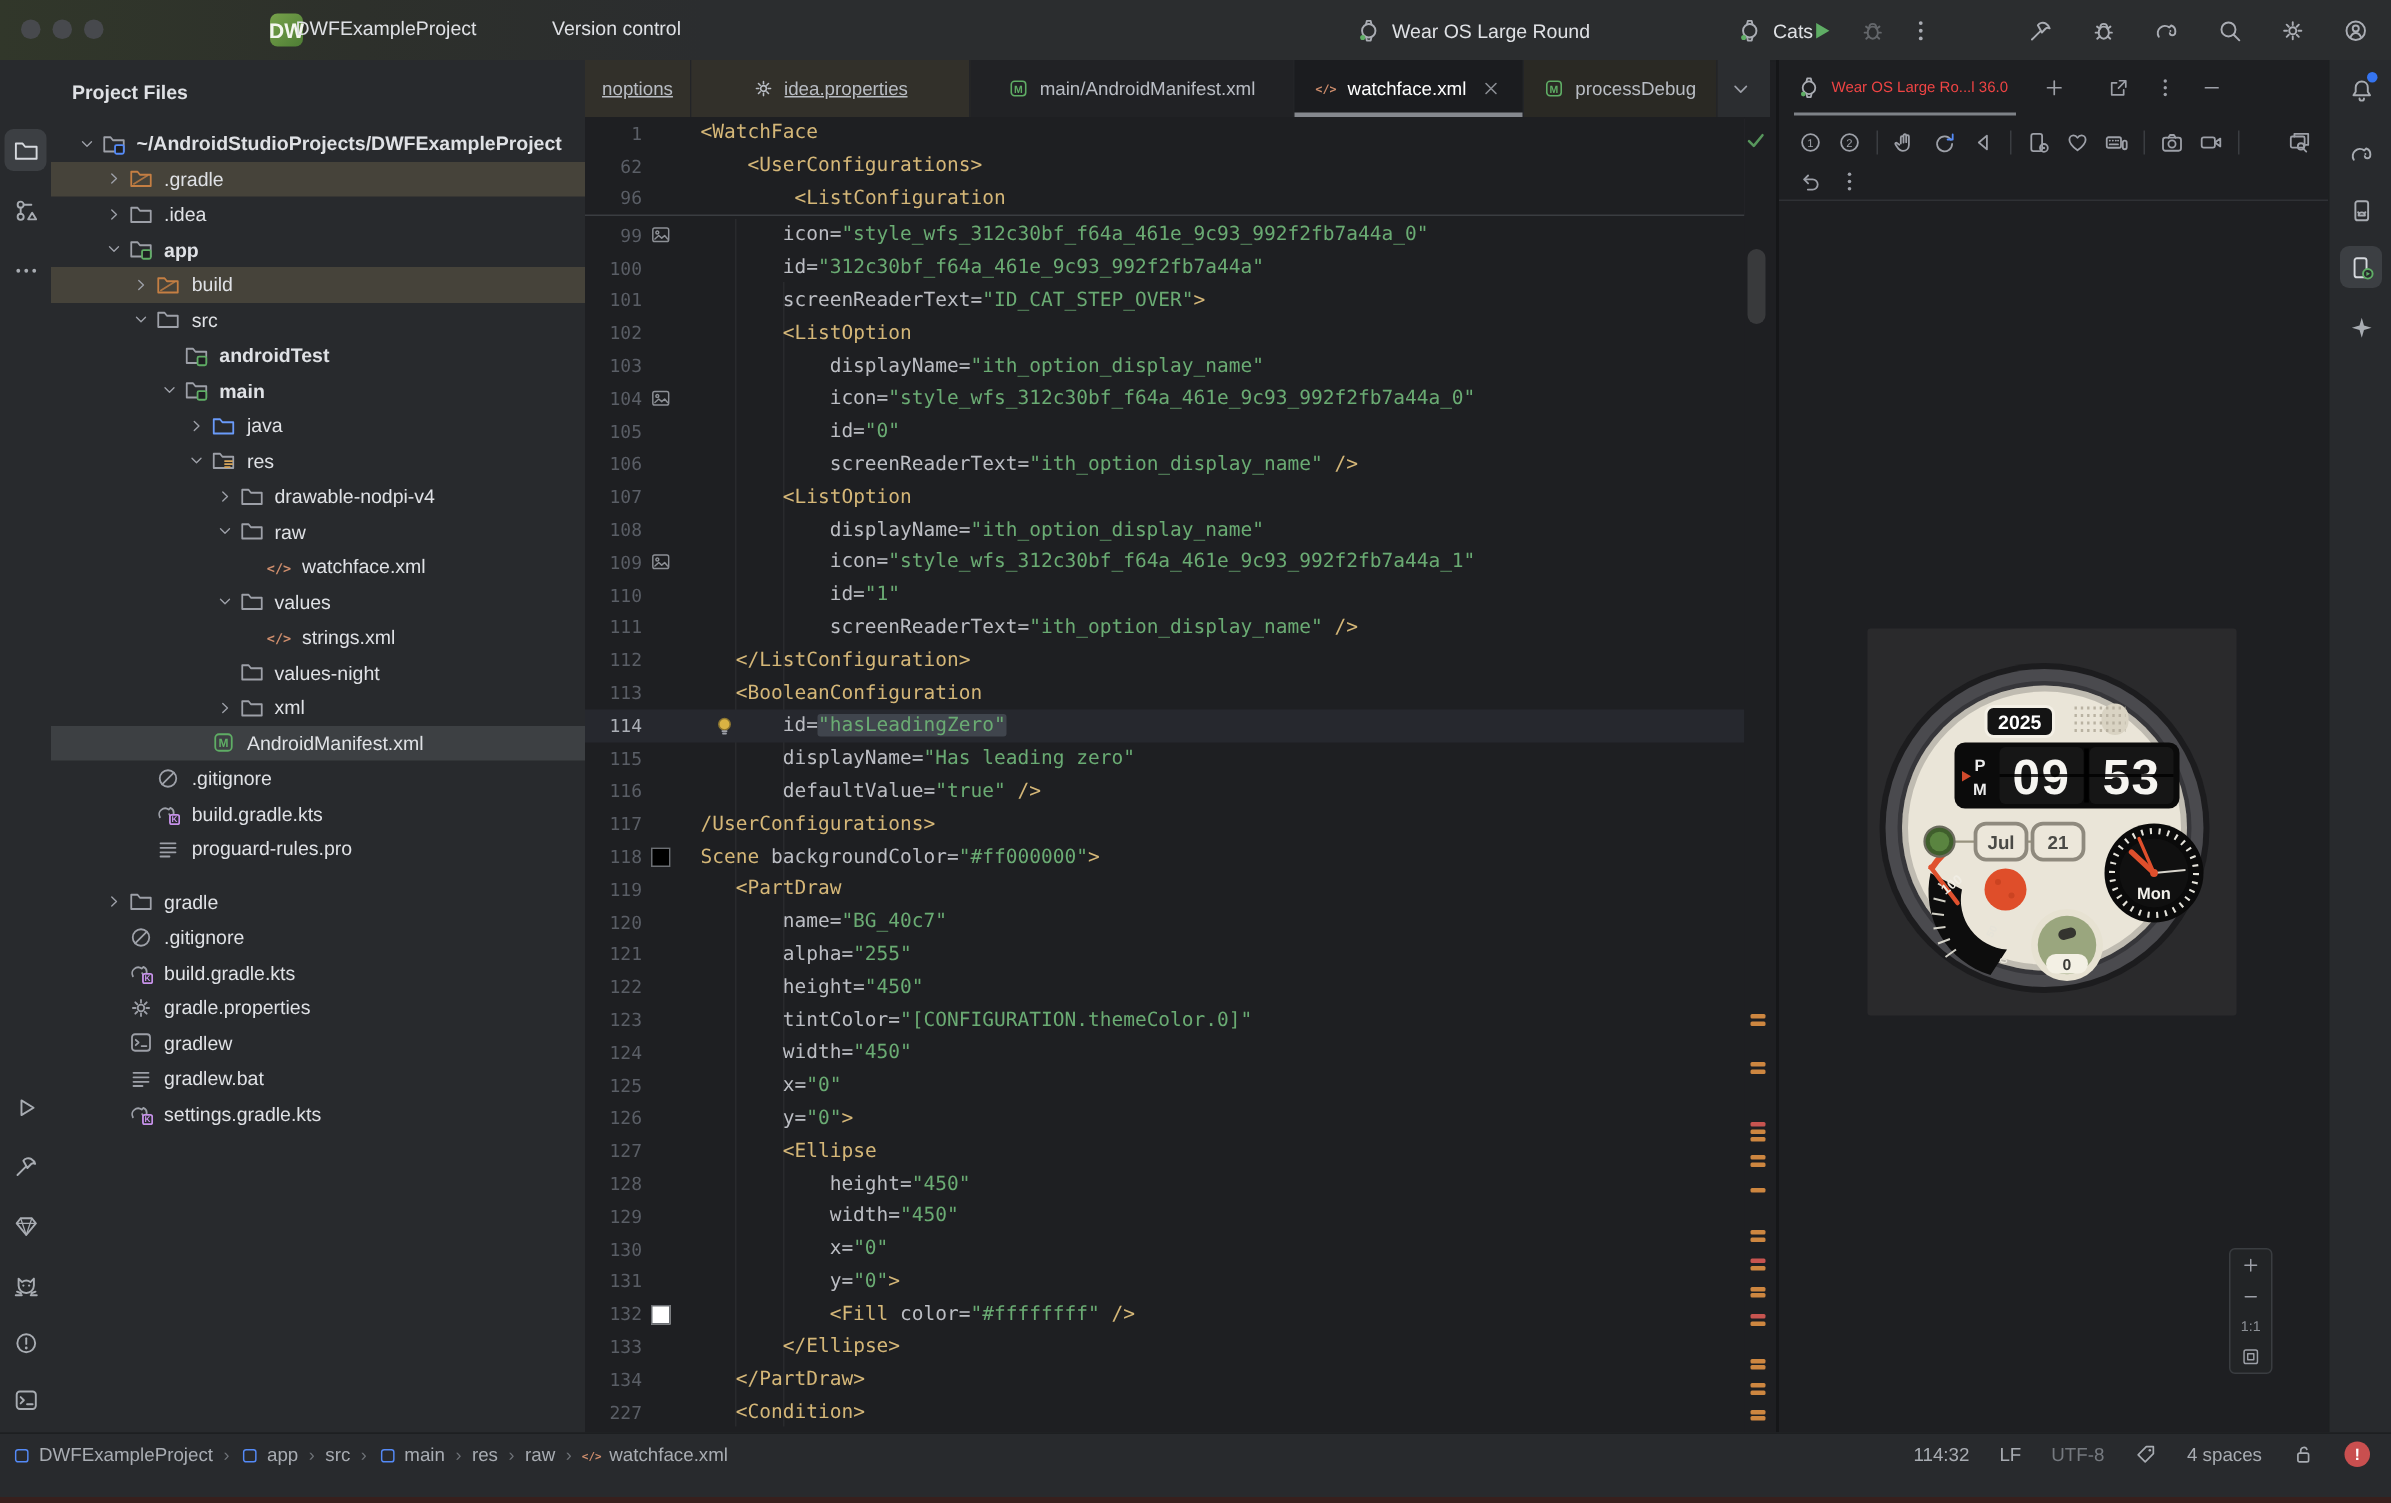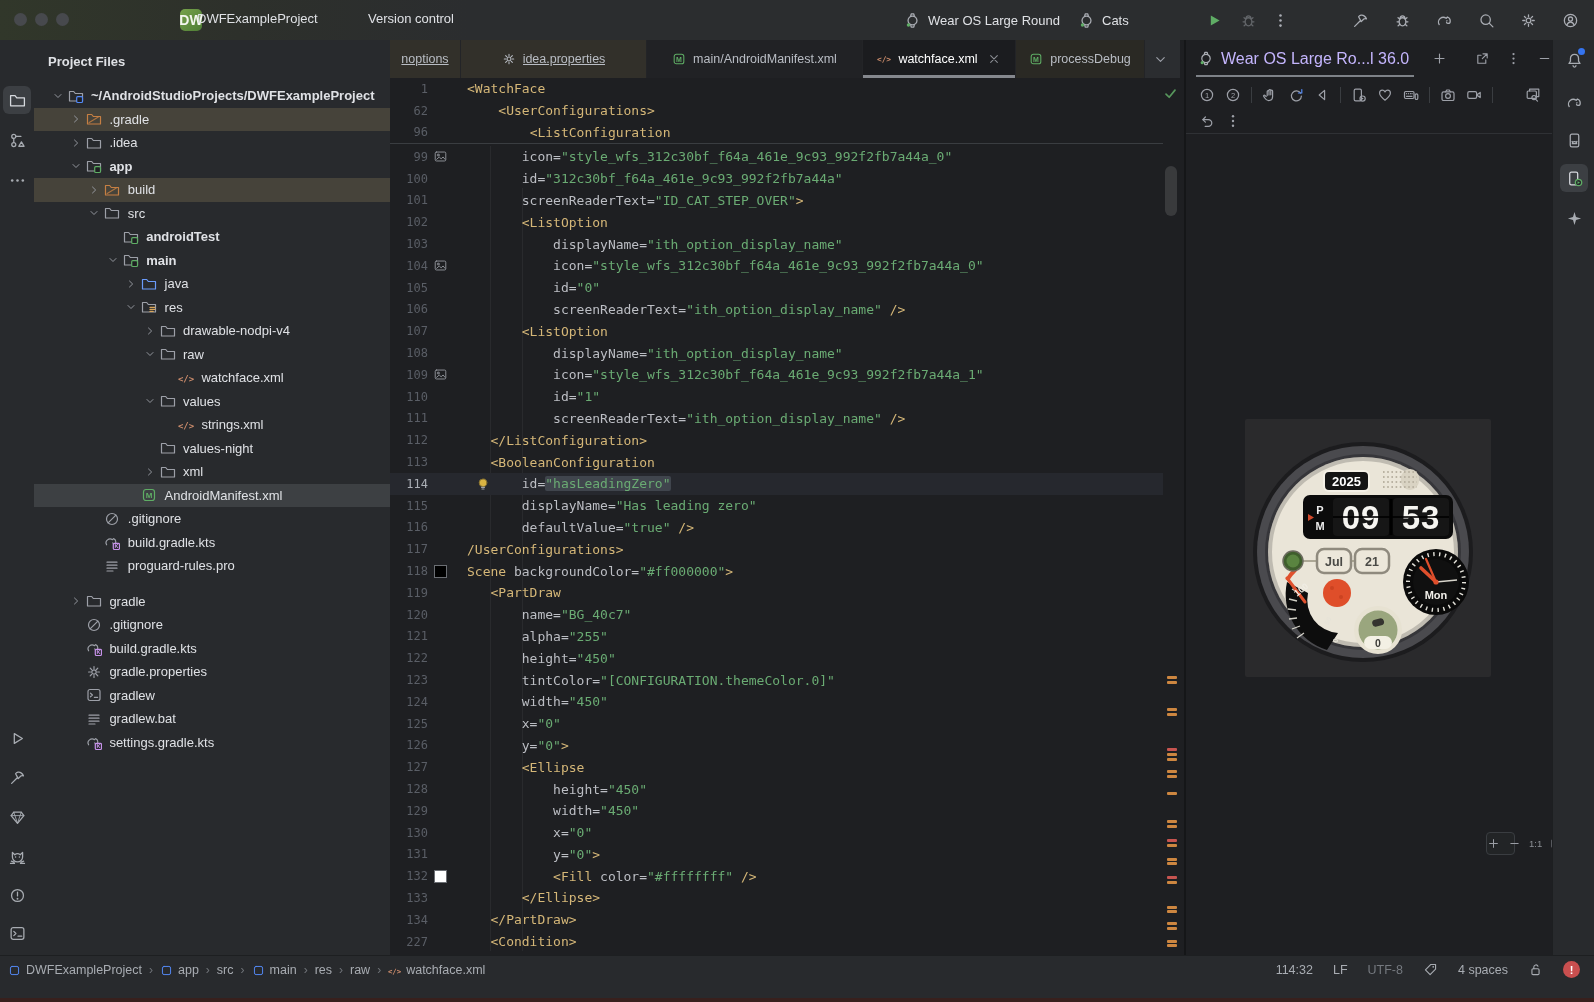--- a/index.html
+++ b/index.html
@@ -71,29 +71,29 @@
   .guide{position:absolute;width:1px;background:rgba(255,255,255,0.05)}
   
   .stripe{position:absolute;left:1163px;top:78px;width:17px;height:877px;background:#1e1f22}
   .thumb{position:absolute;left:2px;top:88px;width:12px;height:50px;border-radius:6px;background:rgba(255,255,255,0.12)}
   .mark{position:absolute;left:4px;width:10px;height:3px;border-radius:1px}
   .mark.o{background:#cd8640}.mark.r{background:#c75450}
   .echeck{position:absolute;right:2px;top:8px;width:15px;height:15px}
   
   .rpanel{position:absolute;left:1184px;top:40px;width:368px;height:915px;background:#1e1f22;border-left:2px solid #151618}
   .rtabrow{position:absolute;left:0;top:0;width:368px;height:37px;display:flex;align-items:center}
-  .rtab{display:flex;align-items:center;gap:7px;padding-left:12px;font-size:16px;color:#c4b5fd;height:100%;position:relative}
+  .rtab{display:flex;align-items:center;gap:7px;padding-left:12px;font-size:10px;color:#ef4444;height:100%;position:relative}
   .rtab::after{content:"";position:absolute;left:10px;right:4px;bottom:0;height:2px;background:#7e8288}
   .rtoolbar{position:absolute;left:8px;top:42px;width:352px;display:flex;align-items:center;flex-wrap:wrap;color:#9da0a8}
   .ricon{width:26px;height:22px;display:flex;align-items:center;justify-content:center}
   .ricon svg{width:16px;height:16px}
   .rsep{width:1px;height:16px;background:#3a3d41;margin:0 5px}
   .devscreen{position:absolute;left:59px;top:379px;width:246px;height:258px;background:#2a2a2c;border-radius:2px}
   .zoomctl{position:absolute;left:300px;top:792px;width:27px;border:1px solid #3a3d41;border-radius:4px;background:#222426;
-    display:flex;flex-direction:row;align-items:center;padding:4px 0;gap:8px;color:#9da0a8}
+    display:flex;flex-direction:column;align-items:center;padding:4px 0;gap:8px;color:#9da0a8}
   .zoomctl svg{width:13px;height:13px}
   .zscale{font-size:9.5px;color:#8c9096}
   .wt-year{font:bold 13px "Liberation Sans",sans-serif;fill:#ffffff}
   .wt-ampm{font:bold 11px "Liberation Sans",sans-serif;fill:#ececec;text-anchor:middle}
   .wt-digits{font:bold 33px "Liberation Sans",sans-serif;fill:#f6f5f1;text-anchor:middle;letter-spacing:1px}
   .wt-date{font:bold 12.5px "Liberation Sans",sans-serif;fill:#4a4a46;text-anchor:middle}
   .wt-day{font:bold 11px "Liberation Sans",sans-serif;fill:#f2f0ea;text-anchor:middle}
   .wt-g100{font:bold 9px "Liberation Sans",sans-serif;fill:#f0ede4;text-anchor:middle}
   .wt-g50,.wt-g0{font:bold 7px "Liberation Sans",sans-serif;fill:#e6e3d8;text-anchor:middle}
   .wt-steps{font:bold 10.5px "Liberation Sans",sans-serif;fill:#3c3c38;text-anchor:middle}
@@ -145,21 +145,21 @@
             <circle cx="4.2" cy="12.2" r="1.6" fill="#5fad65" stroke="none"></circle>
           </svg>
         </span>
       <span>Wear OS Large Round</span>
         <span class="chev" id="chev3">
           <svg viewBox="0 0 16 16" fill="none" stroke="currentColor" stroke-width="1.2" stroke-linecap="round" stroke-linejoin="round">
             <path d="M4 6l4 4 4-4"></path>
           </svg>
         </span>
     </div>
-    <div class="abs tbtext" style="left:1076px;top:10px">
+    <div class="abs tbtext" style="left:1156px;top:10px">
       <span class="tbicon" id="devwatch2">
           <svg viewBox="0 0 16 16" fill="none" stroke="currentColor" stroke-width="1.2" stroke-linecap="round" stroke-linejoin="round">
             <circle cx="8" cy="8" r="4.2"></circle>
             <path d="M6.3 4 6.8 1.8h2.4L9.7 4M6.3 12l.5 2.2h2.4l.5-2.2"></path>
             <circle cx="4.2" cy="12.2" r="1.6" fill="#5fad65" stroke="none"></circle>
           </svg>
         </span>
       <span>Cats</span>
         <span class="chev" id="chev4">
           <svg viewBox="0 0 16 16" fill="none" stroke="currentColor" stroke-width="1.2" stroke-linecap="round" stroke-linejoin="round">

